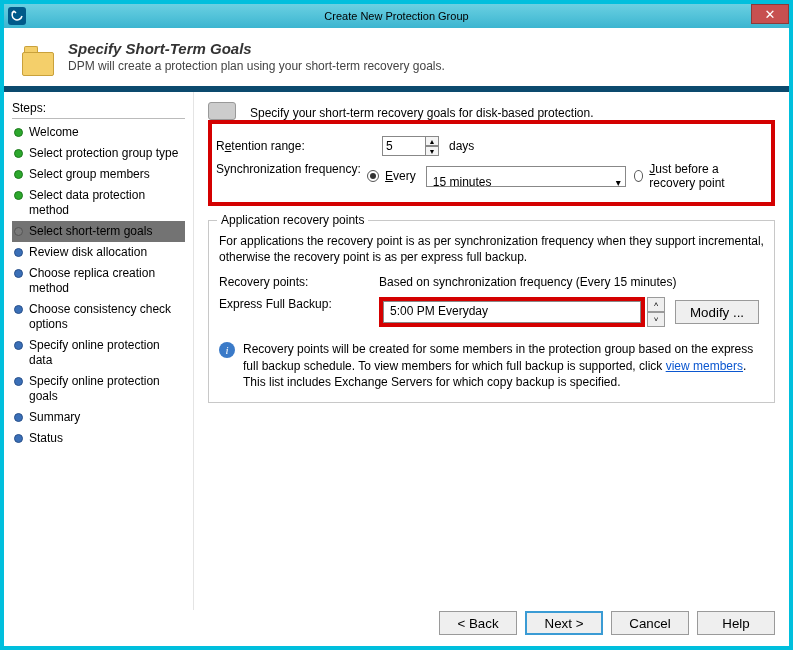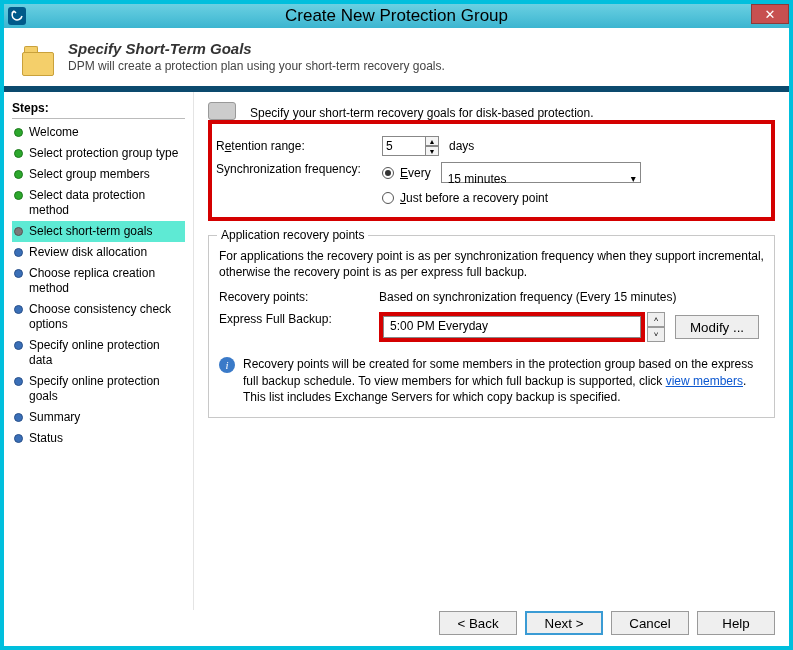--- a/index.html
+++ b/index.html
@@ -31,21 +31,21 @@
     border-radius: 3px;
     display: flex; align-items: center; justify-content: center;
     color: #fff;
     font-size: 11px;
   }
   .titlebar-text {
     position: absolute;
     left: 0; right: 0;
     text-align: center;
     color: #000;
-    font-size: 17px;
+    font-size: 11px;
   }
   .close-btn {
     position: absolute;
     right: 0; top: 0;
     width: 38px; height: 20px;
     background: #c75050;
     color: #fff;
     display: flex; align-items: center; justify-content: center;
     font-size: 13px;
     border: 1px solid #8b3a3a;
@@ -90,42 +90,42 @@
   .body {
     display: flex;
     height: calc(100% - 24px - 60px - 40px);
   }
   .sidebar {
     width: 190px;
     padding: 6px 8px 6px 8px;
     border-right: 1px solid #e4e4e4;
   }
   .steps-heading {
-    font-weight: bold;
+    font-weight: normal;
     padding: 3px 0;
     border-bottom: 1px solid #bbb;
     margin-bottom: 3px;
   }
   .step {
     display: flex;
     align-items: flex-start;
     padding: 3px 2px;
     cursor: pointer;
   }
   .step .bullet {
     width: 9px; height: 9px;
     border-radius: 50%;
     margin-top: 3px;
     margin-right: 6px;
     flex-shrink: 0;
   }
   .bullet.done { background: #2da82d; border: 1px solid #1c7a1c; }
   .bullet.todo { background: #3a6fb7; border: 1px solid #28508a; }
   .bullet.current { background: #7a7a7a; border: 1px solid #555; }
-  .step.current-step { background: #5eead4; }
+  .step.current-step { background: #737373; }
   .step-label { line-height: 1.25; color: #000; }
 
   .main {
     flex: 1;
     padding: 10px 14px 10px 14px;
     overflow: hidden;
   }
   .intro-row {
     display: flex;
     align-items: flex-end;
@@ -166,21 +166,21 @@
     width: 14px; height: 10px;
     border: 1px solid #888;
     background: #f4f4f4;
     font-size: 7px;
     display: flex; align-items: center; justify-content: center;
     cursor: pointer;
     line-height: 1;
   }
   .unit { margin-left: 10px; }
   .radio-col {
-    display: flex; flex-direction: column;
+    display: flex; flex-direction: row;
     gap: 8px;
   }
   .radio-row { display: flex; align-items: center; }
   .radio {
     width: 12px; height: 12px;
     border: 1px solid #555;
     border-radius: 50%;
     margin-right: 6px;
     display: flex; align-items: center; justify-content: center;
   }

